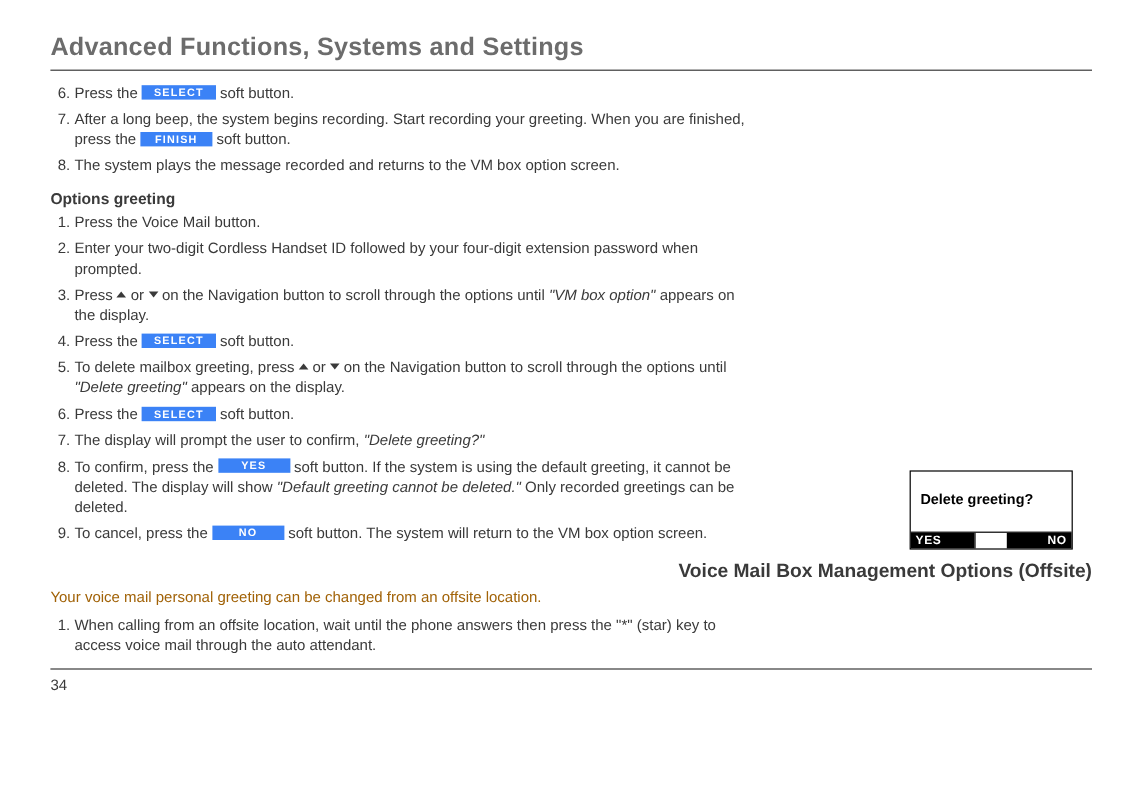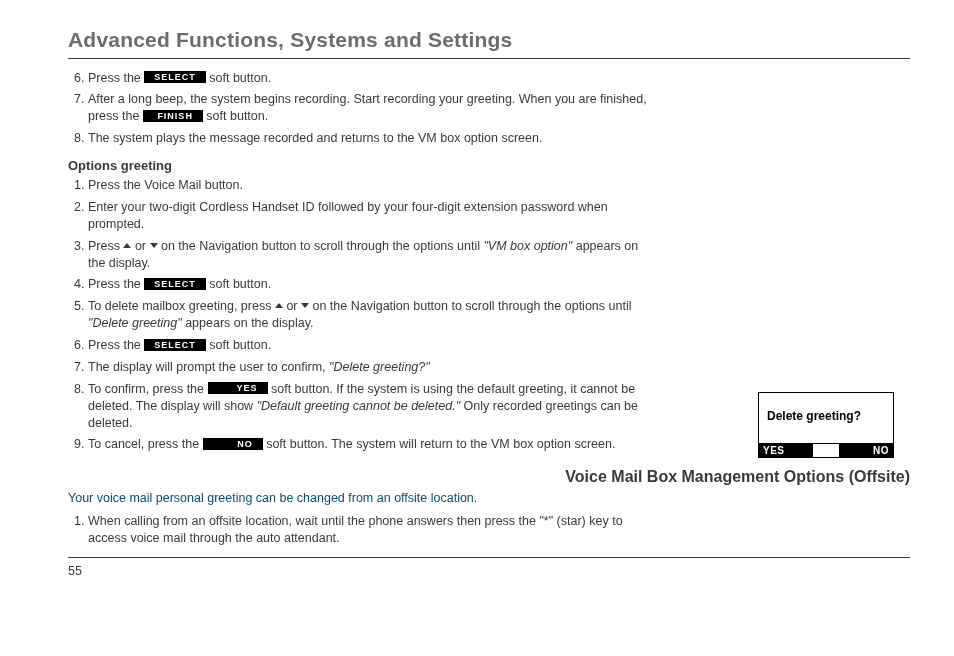--- a/index.html
+++ b/index.html
@@ -5,21 +5,21 @@
   html, body {
     margin: 0;
     padding: 0;
     background: #fff;
     font-family: "Frutiger", "Segoe UI", "Helvetica Neue", Arial, sans-serif;
     color: #3a3a3a;
     width: 954px;
     height: 656px;
   }
   .page {
-    padding: 28px 44px 16px 68px;
+    padding: 28px 44px 16px 42px;
     position: relative;
     box-sizing: border-box;
     height: 100%;
   }
   .headline {
     font-size: 21px;
     font-weight: 600;
     color: #6c6c6c;
     margin: 0 0 6px 0;
     letter-spacing: 0.2px;
@@ -54,36 +54,36 @@
     font-size: 16px;
     font-weight: 700;
     color: #3a3a3a;
     margin: 12px 0 4px 0;
     text-align: right;
   }
   .para {
     font-size: 12.5px;
     line-height: 1.35;
     margin: 0 0 4px 0;
-    color: #0c4a6e;
+    color: #a16207;
     max-width: 560px;
   }
   .softkey {
     display: inline-block;
-    background: #000000;
+    background: #3b82f6;
     color: #fff;
     font-weight: 700;
     font-size: 9px;
     letter-spacing: 1px;
     padding: 0 4px;
     vertical-align: middle;
     line-height: 12px;
     height: 12px;
     min-width: 52px;
-    text-align: right;
+    text-align: center;
     position: relative;
     top: -1px;
   }
   .softkey .label {
     display: inline-block;
   }
   .softkey::before,
   .softkey::after {
     content: "";
     display: inline-block;
@@ -204,21 +204,21 @@
     </li>
   </ol>
 
   <div class="section-head">Voice Mail Box Management Options (Offsite)</div>
   <p class="para">Your voice mail personal greeting can be changed from an offsite location.</p>
   <ol class="steps">
     <li>When calling from an offsite location, wait until the phone answers then press the  "*" (star) key to access voice mail through the auto attendant.</li>
   </ol>
 
   <hr class="rule bottom">
-  <div class="pagenum">55</div>
+  <div class="pagenum">34</div>
 
   <div class="lcd">
     <div class="lcd-main">Delete greeting?</div>
     <div class="lcd-row">
       <div class="lcd-cell left">YES</div>
       <div class="lcd-cell mid"></div>
       <div class="lcd-cell right">NO</div>
     </div>
   </div>
 

